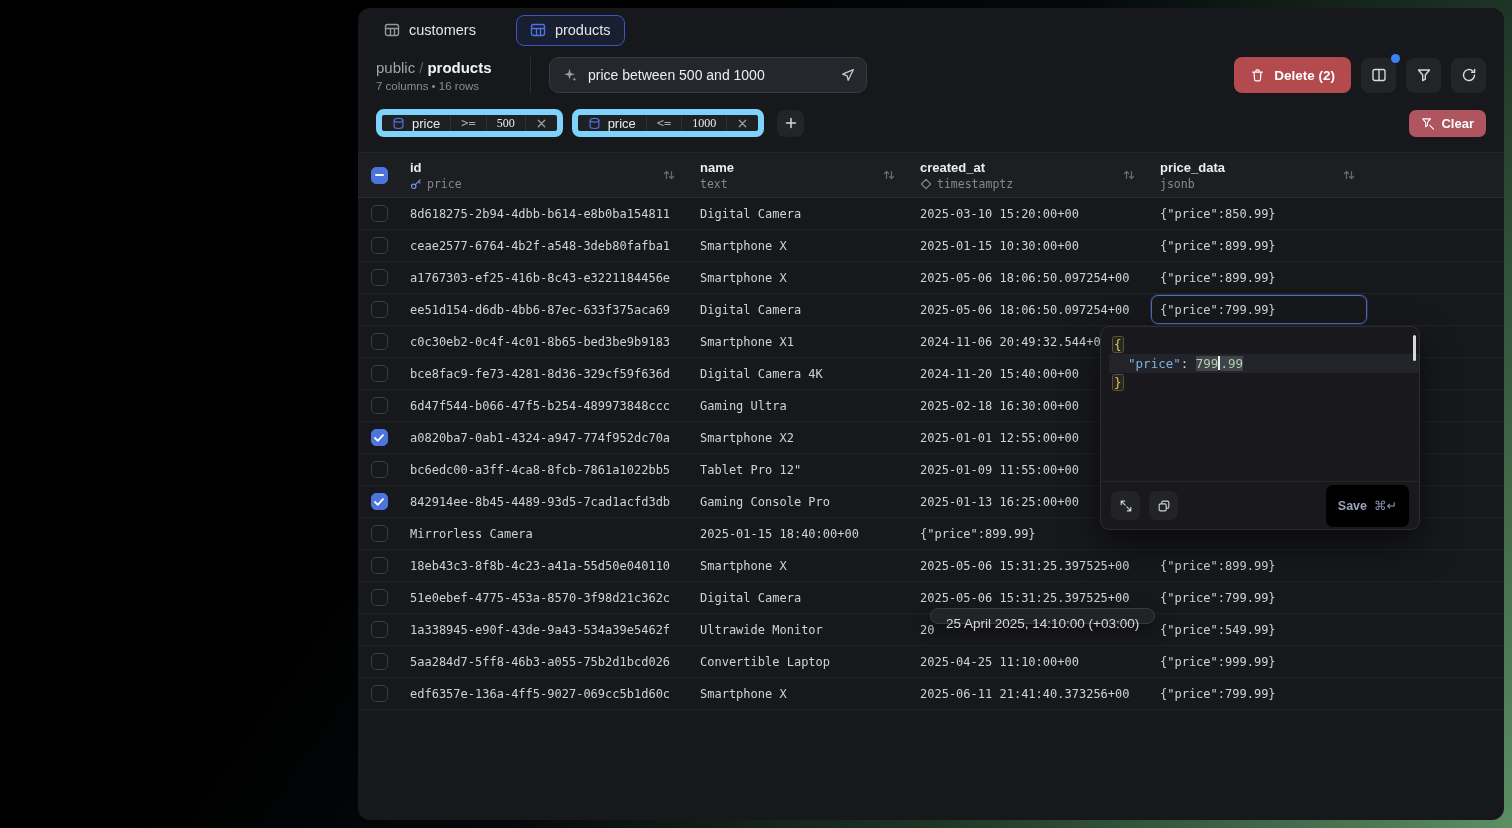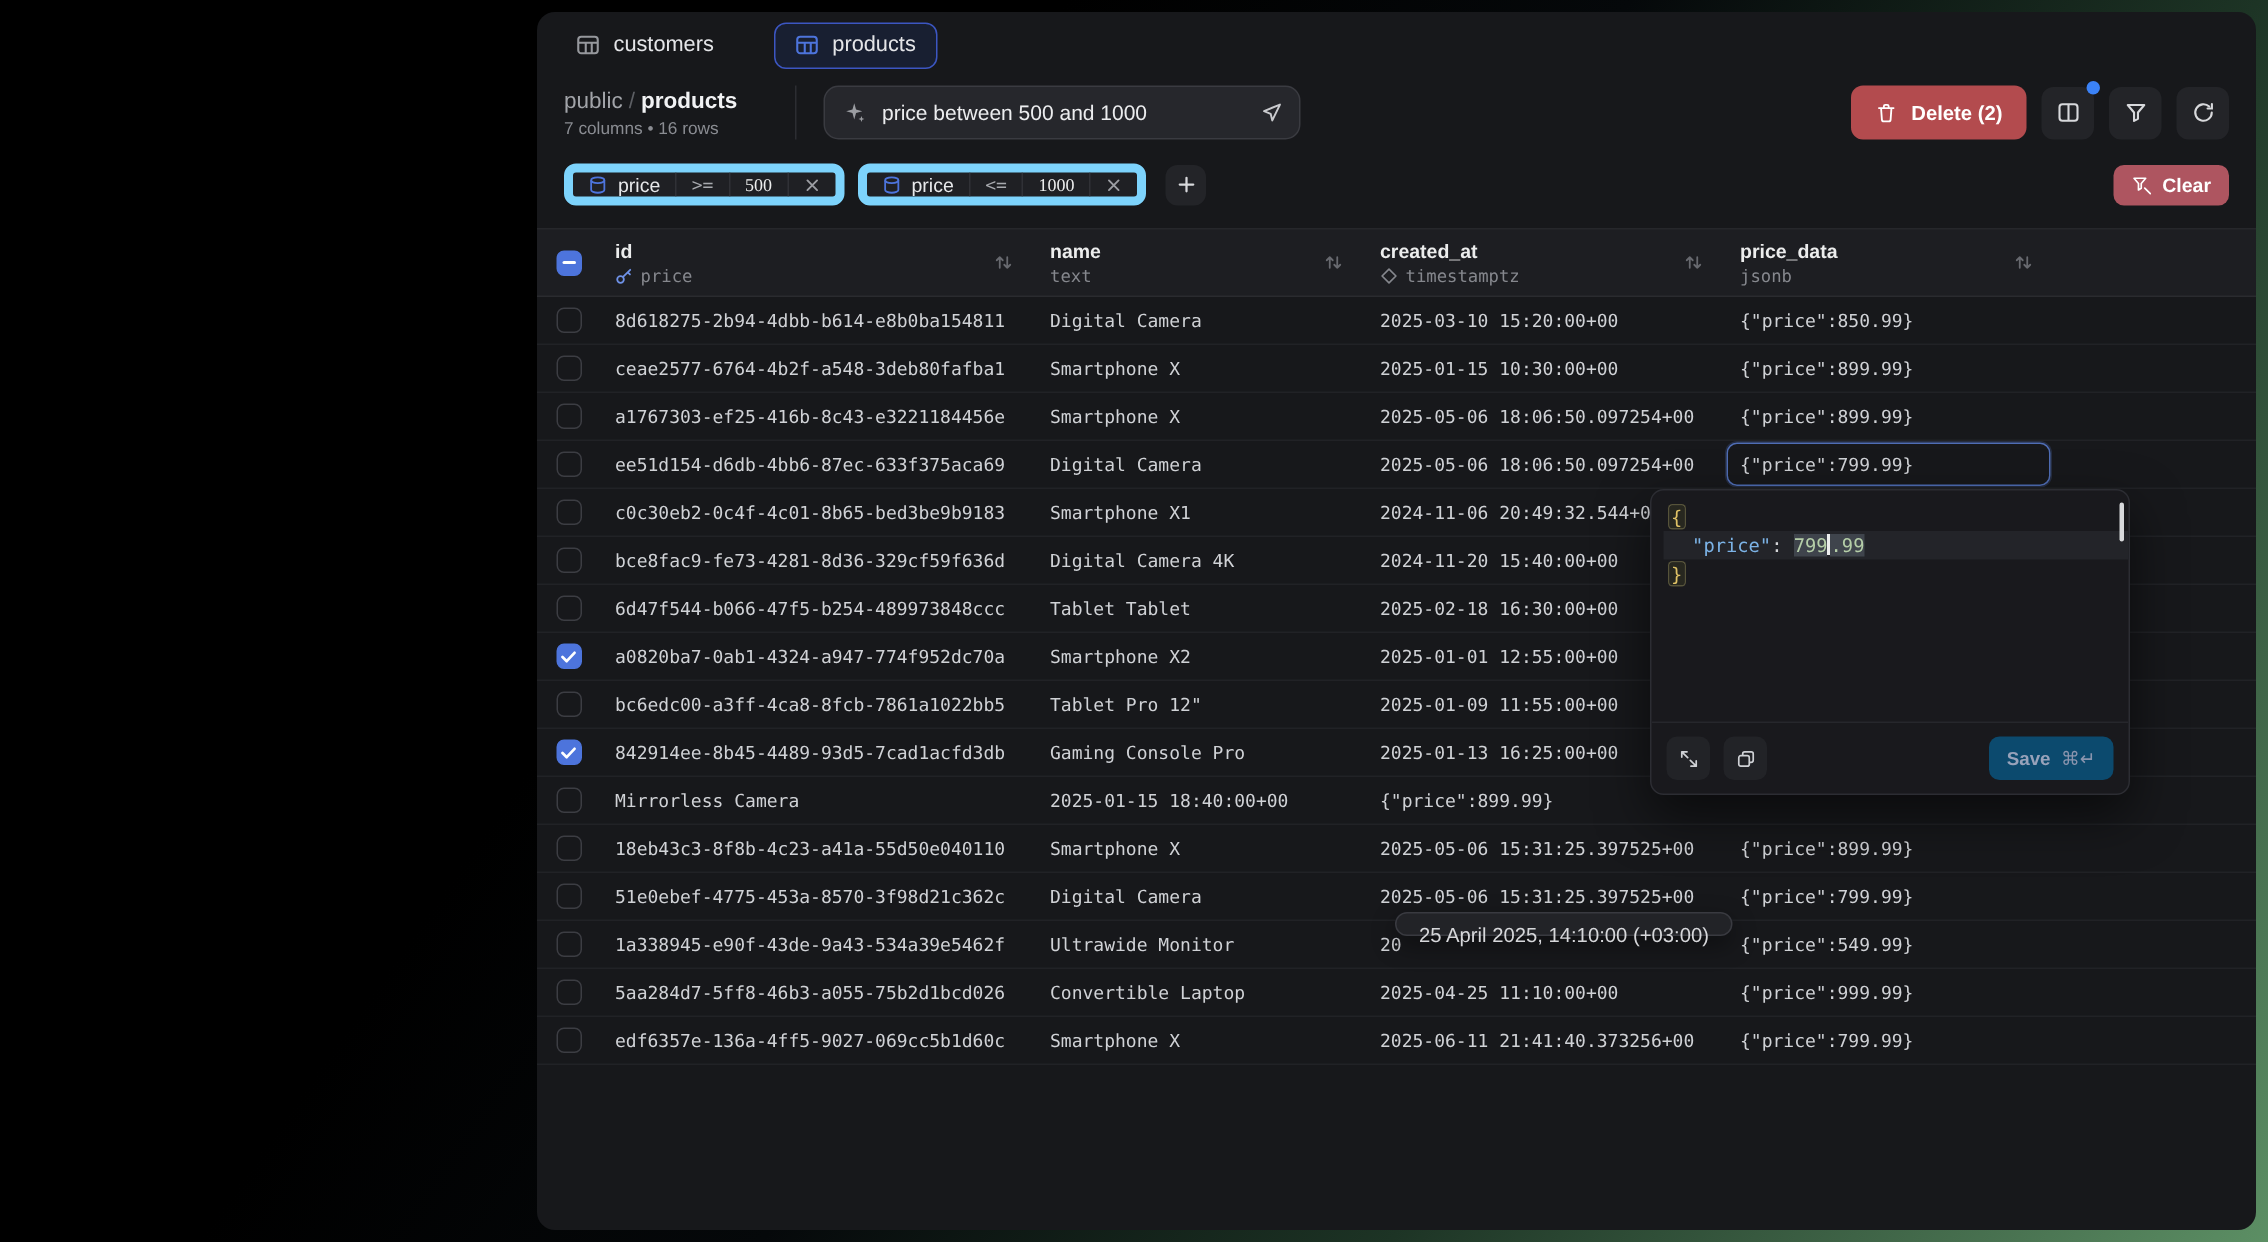--- a/index.html
+++ b/index.html
@@ -86,21 +86,21 @@
   .eline { height:19px; white-space:pre; padding-left:4px; }
   .eline.active { background:#232429; }
   .brace { color:#dfc266; background:#27271f; box-shadow:0 0 0 1px #56533a; border-radius:2px; padding:0 1px; }
   .jkey { color:#7cb3e6; }
   .jsel { background:#3f444c; color:#b5cea8; }
   .caret { display:inline-block; width:2px; height:14px; background:#eceded; vertical-align:-2px; }
   .escroll { position:absolute; right:3px; top:8px; width:3px; height:26px; background:#d8d9dc; border-radius:2px; }
   .editor-toolbar { height:48px; border-top:1px solid #26272c; display:flex; align-items:center; gap:9px; padding:0 10px; }
   .mini-btn { width:29px; height:29px; border:none; border-radius:7px; background:#222327; color:#cfd1d5;
               display:flex; align-items:center; justify-content:center; }
-  .save-btn { margin-left:auto; height:29px; padding:0 12px; border:none; border-radius:7px; background:#0c4a6e;
+  .save-btn { margin-left:auto; height:42px; padding:0 12px; border:none; border-radius:7px; background:#000000;
               color:#98a2ba; font-size:12.5px; font-weight:700; font-family:"Liberation Sans",sans-serif;
               display:flex; align-items:center; gap:7px; }
   .save-kbd { font-weight:400; color:#8b95ae; font-size:12.5px; }
   
   .tooltip { position:absolute; left:572px; top:600px; height:16px; line-height:30px; padding:0 15px;
              background:#222327; border:1px solid #393a40; border-radius:10px; font-size:13.5px; color:#d6d7da;
              z-index:7; box-shadow:0 6px 16px rgba(0,0,0,.4); white-space:nowrap; }
   svg { display:block; }
 </style>
 </head>
@@ -450,21 +450,21 @@
   <div class="row">
     <div class="cell cbcell">
       <span class="checkbox">
         
       </span>
     </div>
     <div class="cell mono cell-id">
             <span class="txt">6d47f544-b066-47f5-b254-489973848ccc</span>
           </div>
     <div class="cell mono cell-name">
-            <span class="txt">Tablet Tablet</span>
+            <span class="txt">Gaming Ultra</span>
           </div>
     <div class="cell mono cell-created">
             <span class="txt">2025-02-18 16:30:00+00</span>
           </div>
     <div class="cell mono cell-price">
             <span class="txt"></span>
           </div>
     <div class="cell"></div>
   </div>
 

